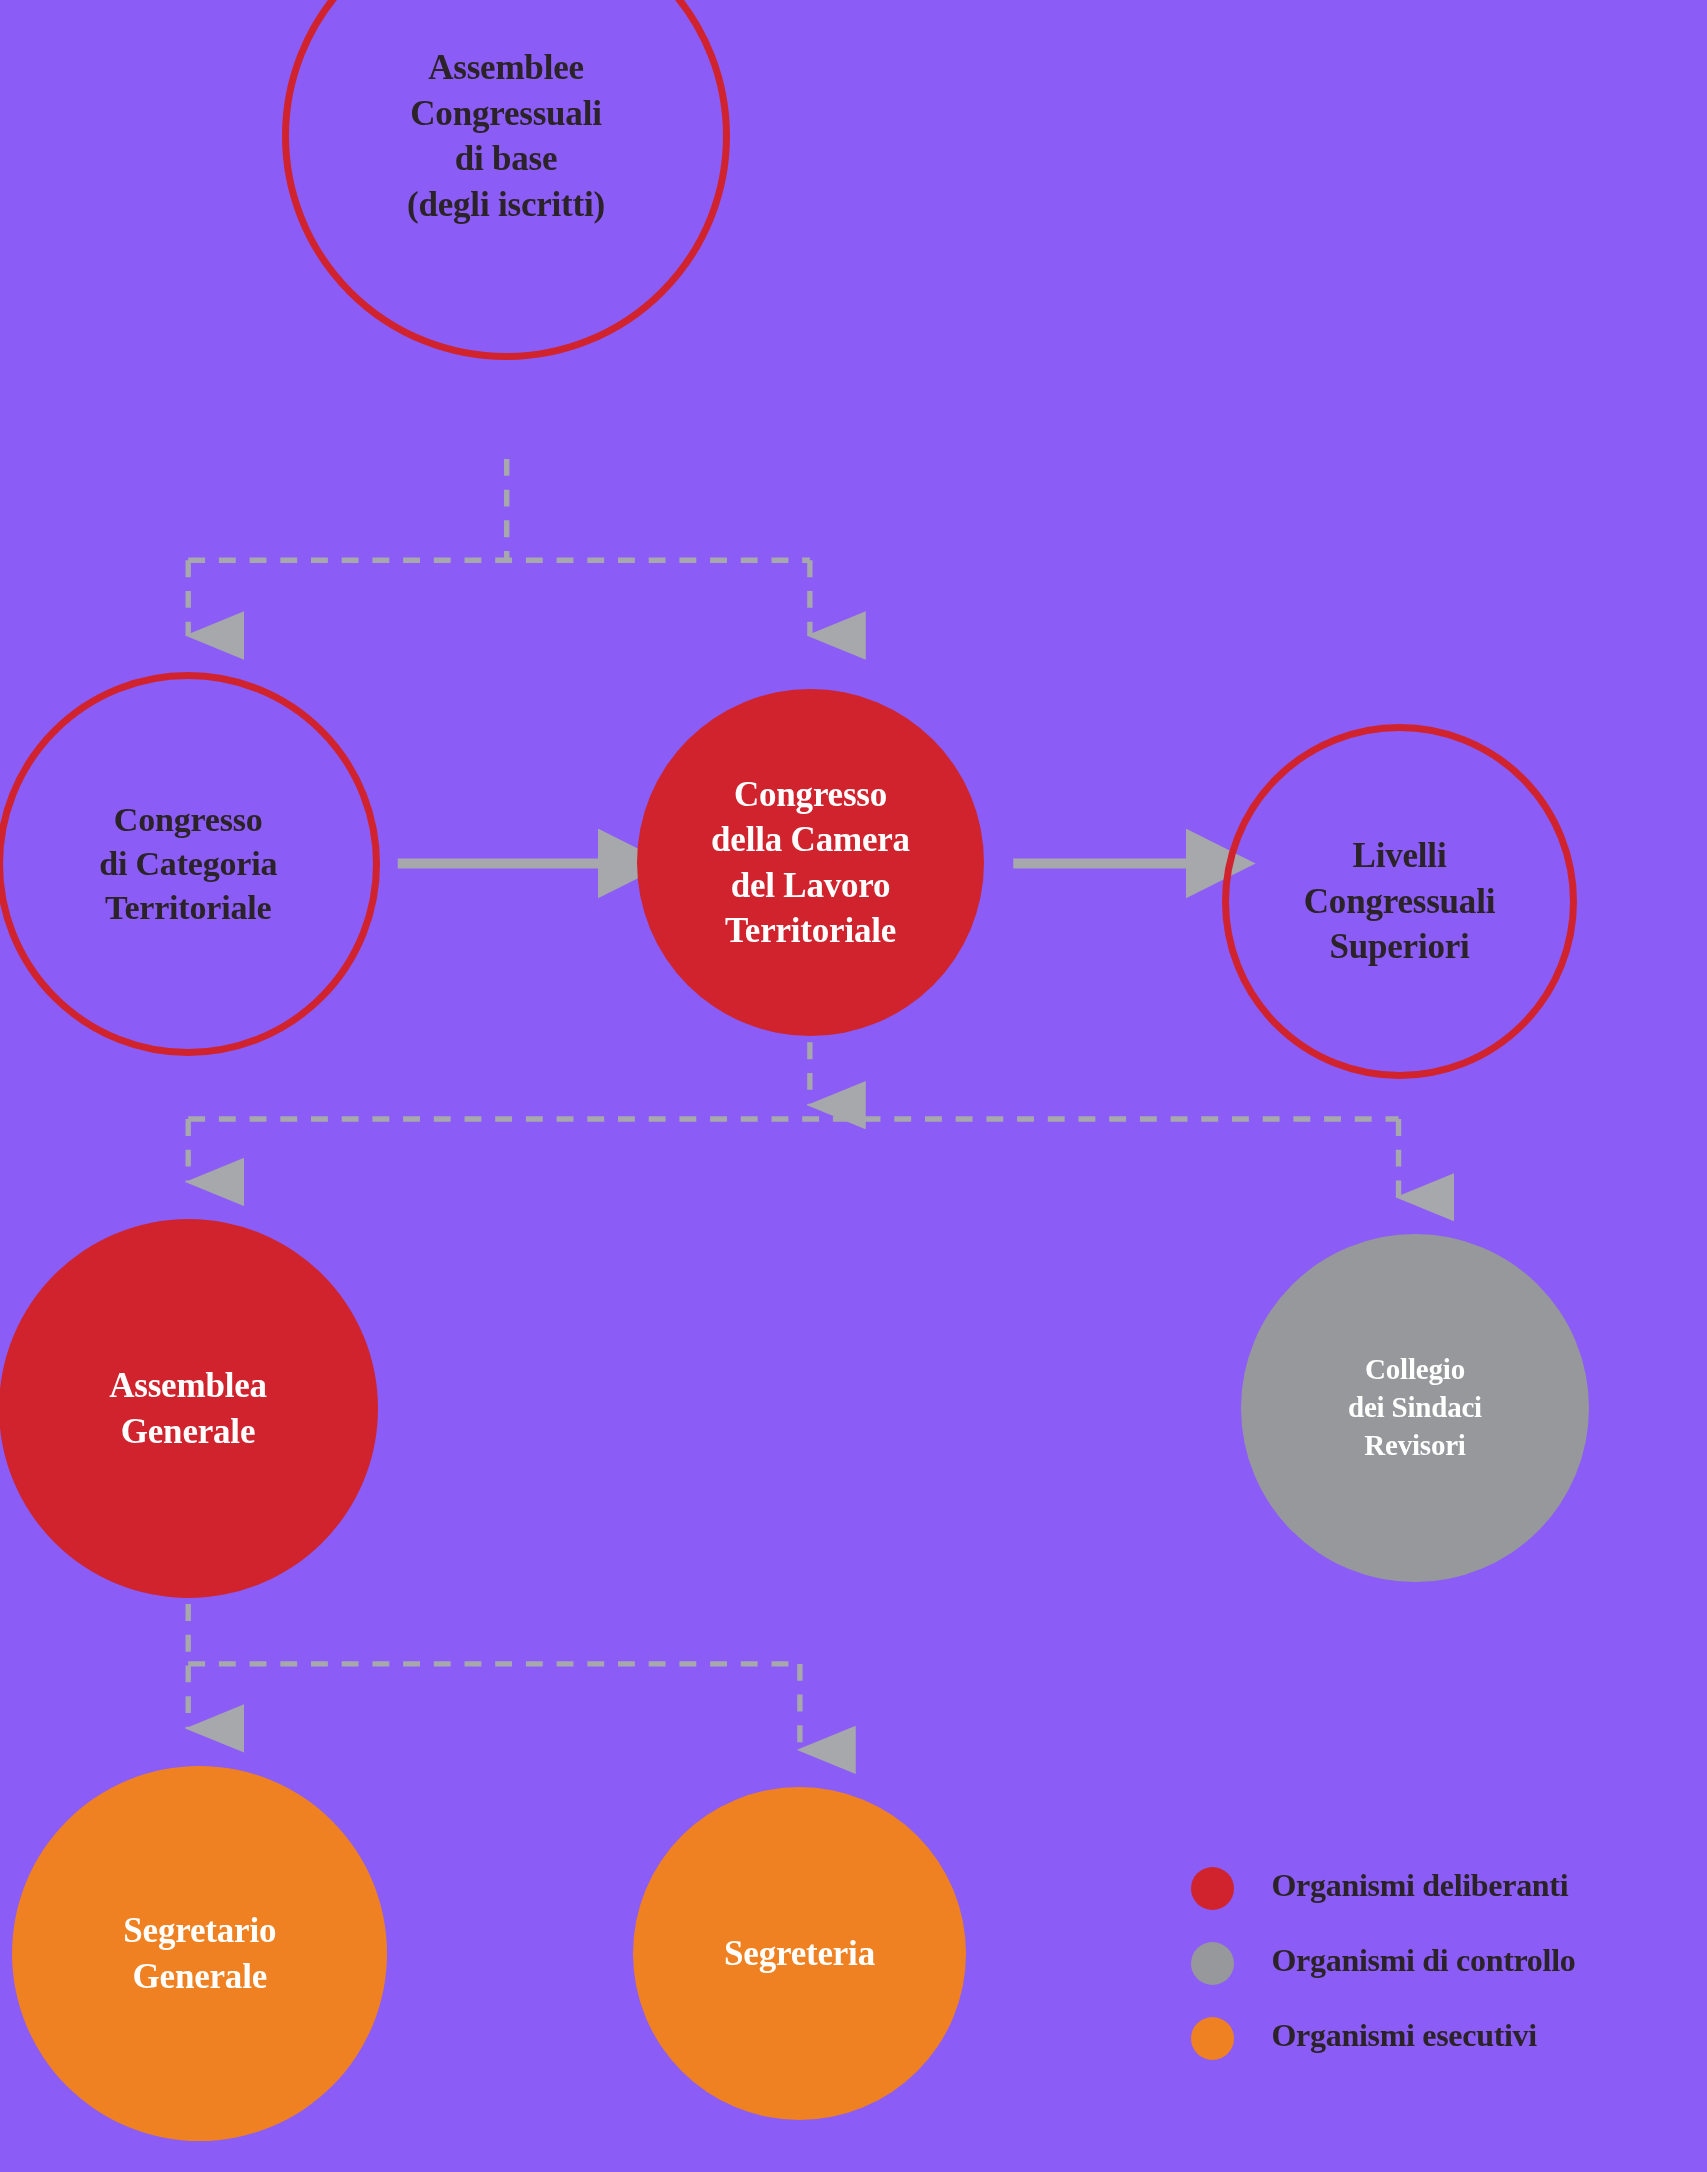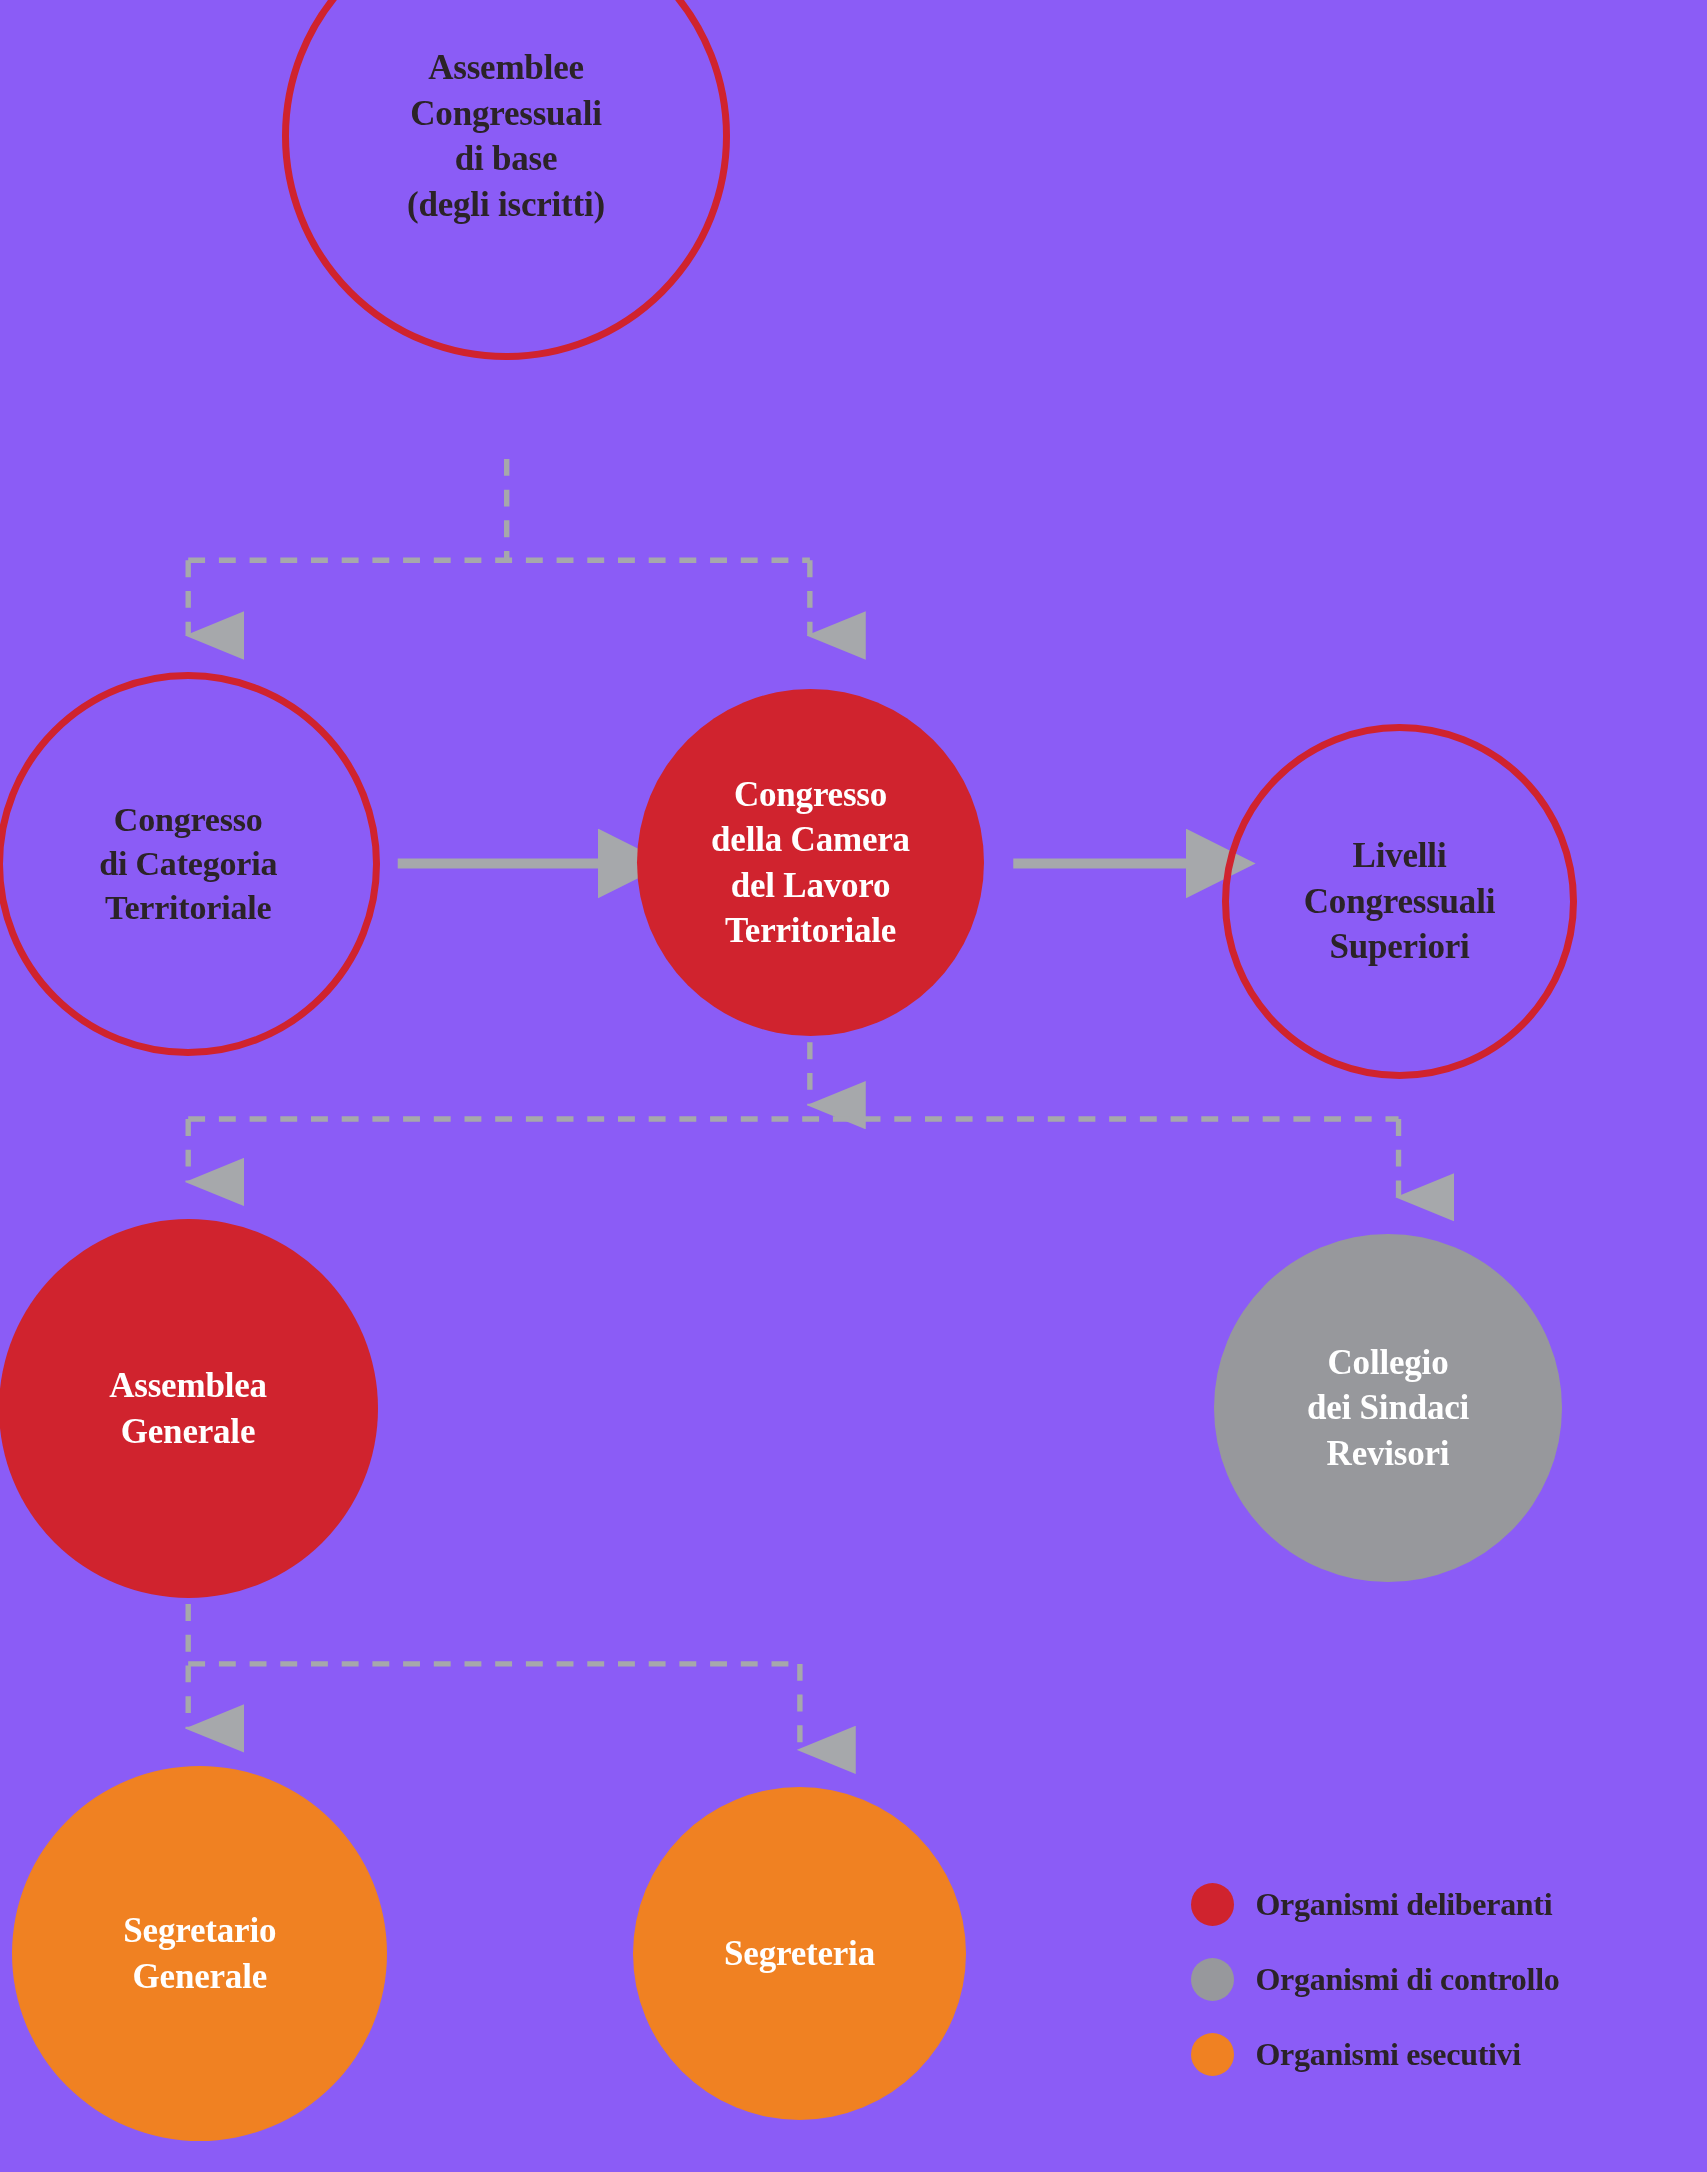--- a/index.html
+++ b/index.html
@@ -45,36 +45,36 @@
   .node.solid-red { background: #d0232e; color: #ffffff; }
   .node.solid-gray { background: #97989c; color: #ffffff; }
   .node.solid-orange { background: #f08122; color: #ffffff; }
 
   
   #n-assemblee   { left: 282px;  top: -88px;  width: 448px;  height: 448px;  font-size: 35px; padding-bottom: 0; }
   #n-categoria   { left: -3.8px;   top: 672px;   width: 384px;  height: 384px;  font-size: 34px; }
   #n-camera      { left: 637px;  top: 689px;   width: 347px;  height: 347px;  font-size: 35px; }
   #n-livelli     { left: 1222px; top: 724px;   width: 355px;  height: 355px;  font-size: 35px; }
   #n-assemblea   { left: -1.5px;   top: 1219px;  width: 379px;  height: 379px;  font-size: 35px; }
-  #n-collegio    { left: 1214px; top: 1234px;  width: 348px;  height: 348px;  font-size: 35px; }
+  #n-collegio    { left: 1241px; top: 1234px;  width: 348px;  height: 348px;  font-size: 29px; }
   #n-segretario  { left: 12.3px;   top: 1766px;  width: 375px;  height: 375px;  font-size: 35px; text-align: center; }
   #n-segreteria  { left: 633px;  top: 1787px;  width: 333px;  height: 333px;  font-size: 35px; text-align: center; }
 
   
   #legend {
     position: absolute;
     left: 1191px;
     top: 1867px;
     width: 476px;
     z-index: 4;
   }
   .legend-row {
     display: flex;
-    align-items: center;
     height: 75px;
+    gap: 16px;
   }
   .legend-dot {
     width: 43px;
     height: 43px;
     border-radius: 50%;
     flex: 0 0 auto;
   }
   .legend-label {
     margin-left: 21.5px;
     font-size: 32px;

